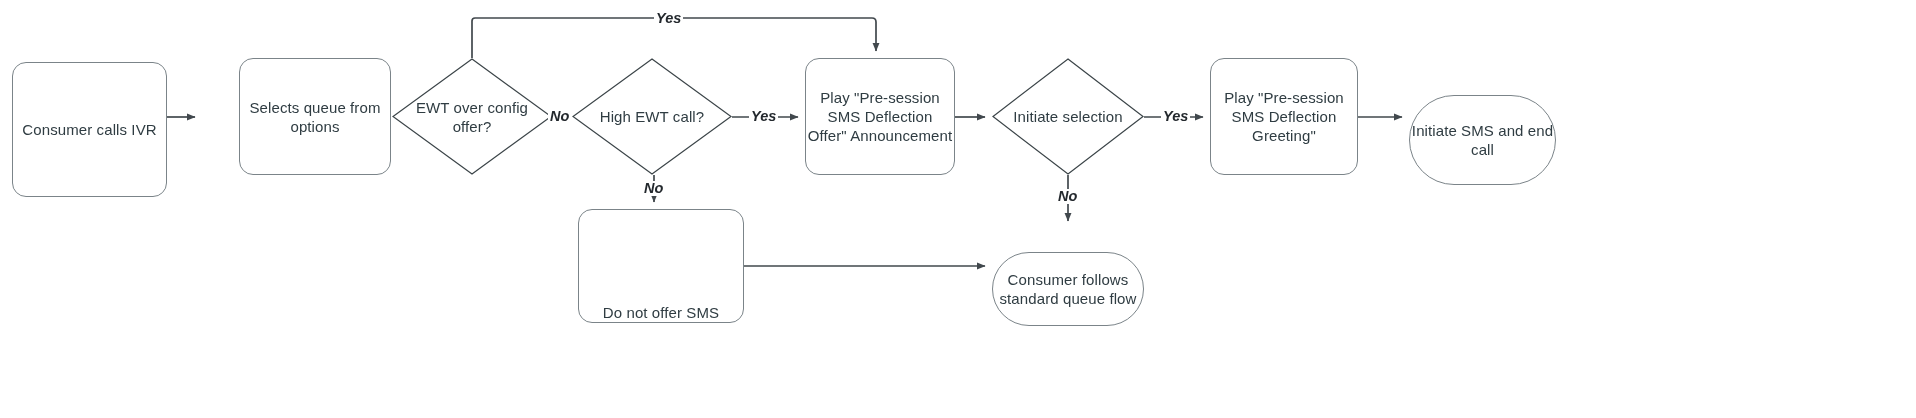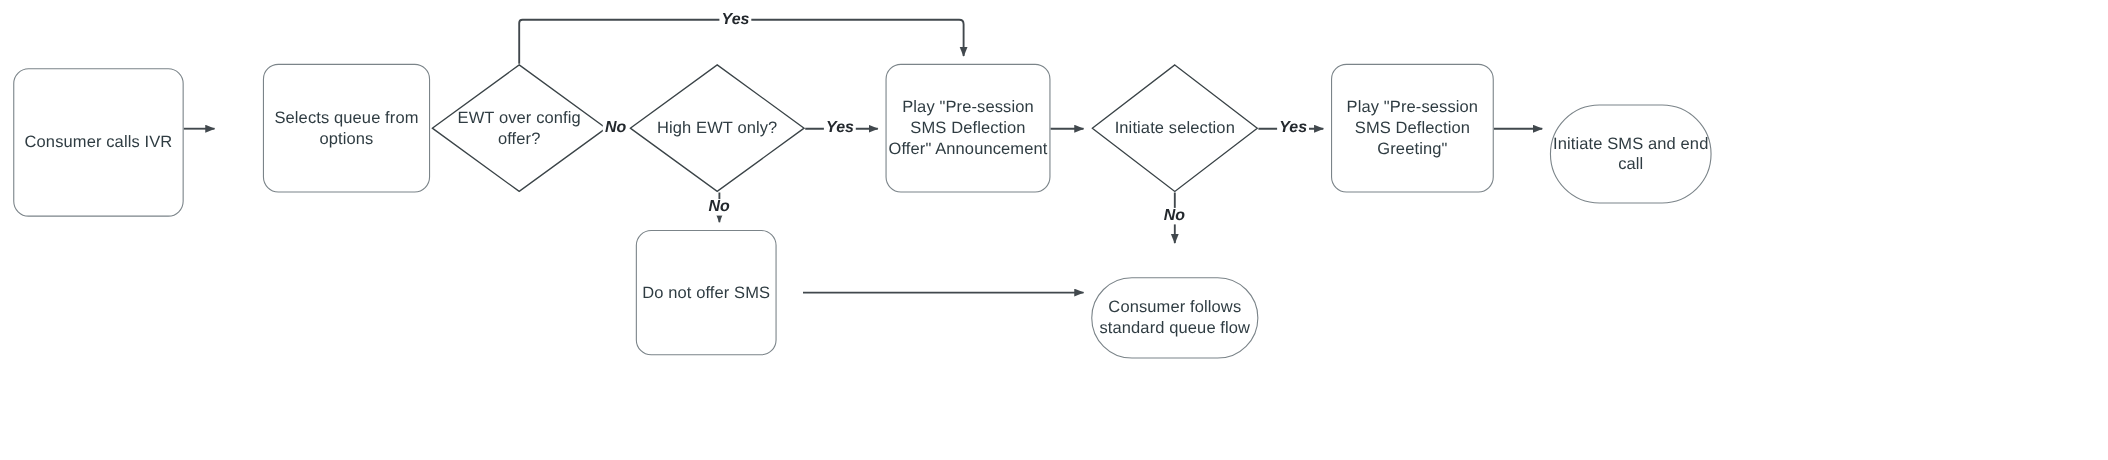--- a/index.html
+++ b/index.html
@@ -127,21 +127,21 @@
     <svg class="diamond-svg" viewBox="0 0 160 117" preserveAspectRatio="none">
       <polygon points="80,1 159,58.5 80,116 1,58.5" fill="#ffffff" stroke="#3b4448" stroke-width="1.2"></polygon>
     </svg>
     <span class="diamond-label">EWT over config offer?</span>
   </div>
 
   <div class="node diamond-wrap" style="left:572px; top:58px; width:160px; height:117px;">
     <svg class="diamond-svg" viewBox="0 0 160 117" preserveAspectRatio="none">
       <polygon points="80,1 159,58.5 80,116 1,58.5" fill="#ffffff" stroke="#3b4448" stroke-width="1.2"></polygon>
     </svg>
-    <span class="diamond-label">High EWT only?</span>
+    <span class="diamond-label">High EWT call?</span>
   </div>
 
   <div class="node rect" style="left:805px; top:58px; width:150px; height:117px;">
     <span>Play "Pre-session SMS Deflection Offer" Announcement</span>
   </div>
 
   <div class="node diamond-wrap" style="left:992px; top:58px; width:152px; height:117px;">
     <svg class="diamond-svg" viewBox="0 0 152 117" preserveAspectRatio="none">
       <polygon points="76,1 151,58.5 76,116 1,58.5" fill="#ffffff" stroke="#3b4448" stroke-width="1.2"></polygon>
     </svg>
@@ -149,21 +149,21 @@
   </div>
 
   <div class="node rect" style="left:1210px; top:58px; width:148px; height:117px;">
     <span>Play "Pre-session SMS Deflection Greeting"</span>
   </div>
 
   <div class="node stadium" style="left:1409px; top:71px; width:147px; height:90px;">
     <span>Initiate SMS and end call</span>
   </div>
 
-  <div class="node rect" style="left:578px; top:209px; width:128px; height:114px;">
+  <div class="node rect" style="left:578px; top:209px; width:166px; height:114px;align-items:flex-end;">
     <span>Do not offer SMS</span>
   </div>
 
   <div class="node stadium" style="left:992px; top:228px; width:152px; height:74px;">
     <span>Consumer follows standard queue flow</span>
   </div>
 
   <div class="edge-label" style="left:654px; top:11px;">Yes</div>
 
   <div class="edge-label" style="left:548px; top:109px;">No</div>

